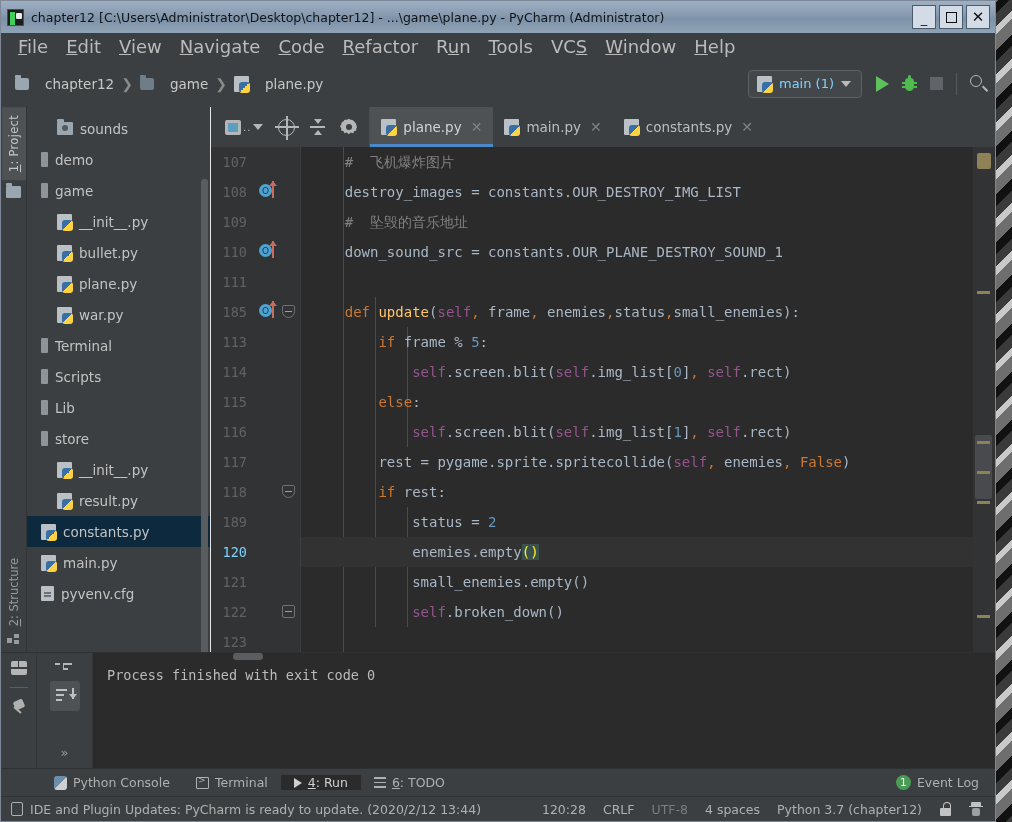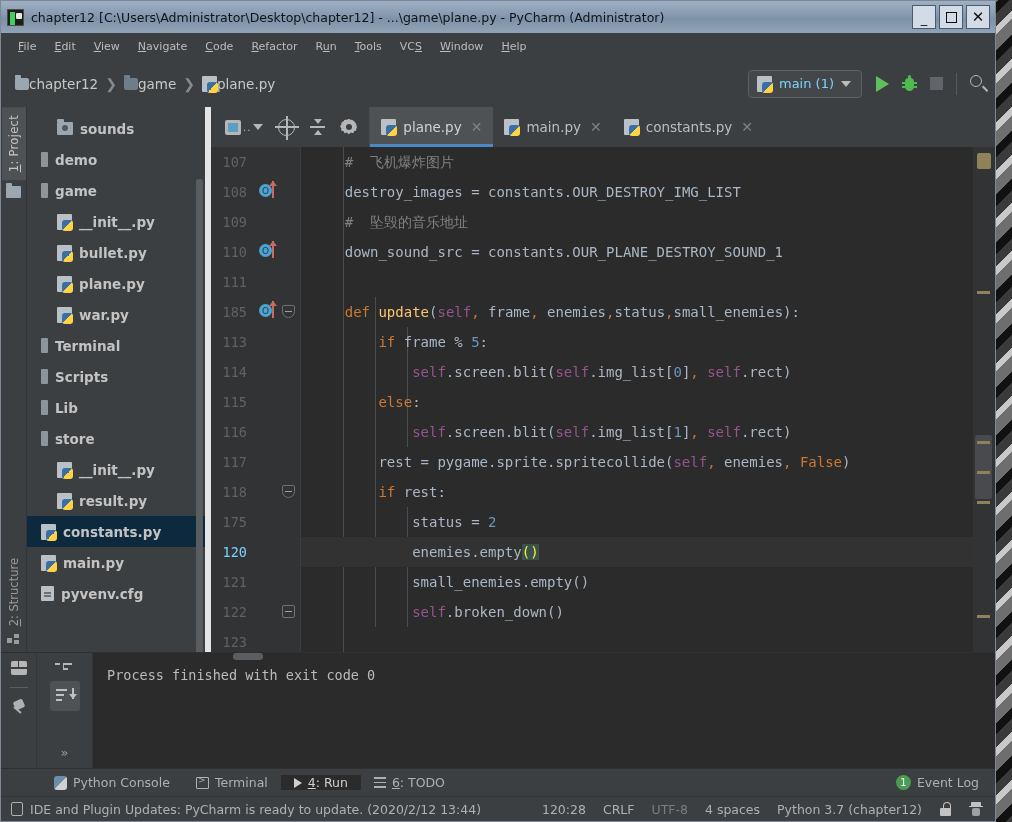--- a/index.html
+++ b/index.html
@@ -66,31 +66,31 @@
   }
   .win-btn.min { align-items: flex-end; padding-bottom: 3px; font-size: 13px; }
   .win-btn .sq { width: 11px; height: 11px; border: 1.6px solid #0d0d0d; }
   
   #menubar {
     height: 27px; background: #3c3f41;
     display: flex; align-items: center; padding-left: 8px;
     flex: 0 0 auto;
   }
   .menu-item {
-    font-size: 11px; color: #bbbbbb; padding: 3px 9px;
+    font-size: 18px; color: #bbbbbb; padding: 3px 9px;
     font-family: "DejaVu Sans", sans-serif; white-space: nowrap;
   }
   .menu-item u { text-decoration: underline; }
   
   #navbar {
     height: 47px; background: #3c3f41;
     display: flex; align-items: center; padding: 0 8px 0 14px;
     flex: 0 0 auto;
   }
-  .crumb { display: flex; align-items: center; gap: 0; }
+  .crumb { display: flex; align-items: center; gap: 16px; }
   .crumb-label { font-size: 13.5px; color: #c8c8c8; font-family:"DejaVu Sans",sans-serif; }
   .crumb-sep { color: #8a8a8a; font-size: 14px; margin: 0 7px; }
   .ico-folder {
     width: 14px; height: 12px; background: #9aa7b0; border-radius: 1px 2px 2px 2px;
     position: relative; flex: 0 0 auto;
   }
   .ico-folder:before { content:''; position:absolute; top:-3px; left:0; width:6px; height:3px; background:#9aa7b0; border-radius:1px 1px 0 0;}
   .ico-folder.dark { background:#6f7d88; }
   .ico-folder.dark:before { background:#6f7d88; }
   .ico-py {
@@ -150,24 +150,23 @@
     margin-top: auto;
     font-family:"DejaVu Sans",sans-serif;
   }
   #tw-structure u { text-decoration: underline; }
   .struct-mini { margin-bottom: 8px; width: 13px; height: 10px; position: relative; }
   .struct-mini i { position:absolute; background:#9b9b9b; display:block; }
   
   #project-panel {
     width: 184px; flex: 0 0 auto;
     background: #3c3f41;
-    border-right: 6px solid #e5e5e5;
+    border-right: 1px solid #e5e5e5;
     display: flex; flex-direction: column; min-height: 0;
     position: relative;
-    font-weight: bold;
   }
   #tree {
     flex: 1 1 auto; overflow: hidden; padding-top: 6px; position: relative;
   }
   .tree-row {
     height: 31px; display: flex; align-items: center; gap: 7px;
     padding-left: 14px; font-size: 13.5px; color: #c3c3c3;
     white-space: nowrap; font-family:"DejaVu Sans",sans-serif;
   }
   .tree-row.sel { background: #0d293e; }
@@ -604,21 +603,21 @@
               <span class="ln ln-num">117</span>
               <span class="gut-icons"></span>
             </div>
           <div class="gut-row">
               <span class="ln ln-num">118</span>
             <span class="gut-icons">
                 <span class="fold-box rounded" style="left:27px;"></span>
               </span>
             </div>
           <div class="gut-row">
-              <span class="ln ln-num">175</span>
+              <span class="ln ln-num">189</span>
               <span class="gut-icons"></span>
             </div>
           <div class="gut-row">
               <span class="ln ln-num" style="color:#7dd3fc;">120</span>
               <span class="gut-icons"></span>
             </div>
           <div class="gut-row">
               <span class="ln ln-num">121</span>
               <span class="gut-icons"></span>
             </div>

